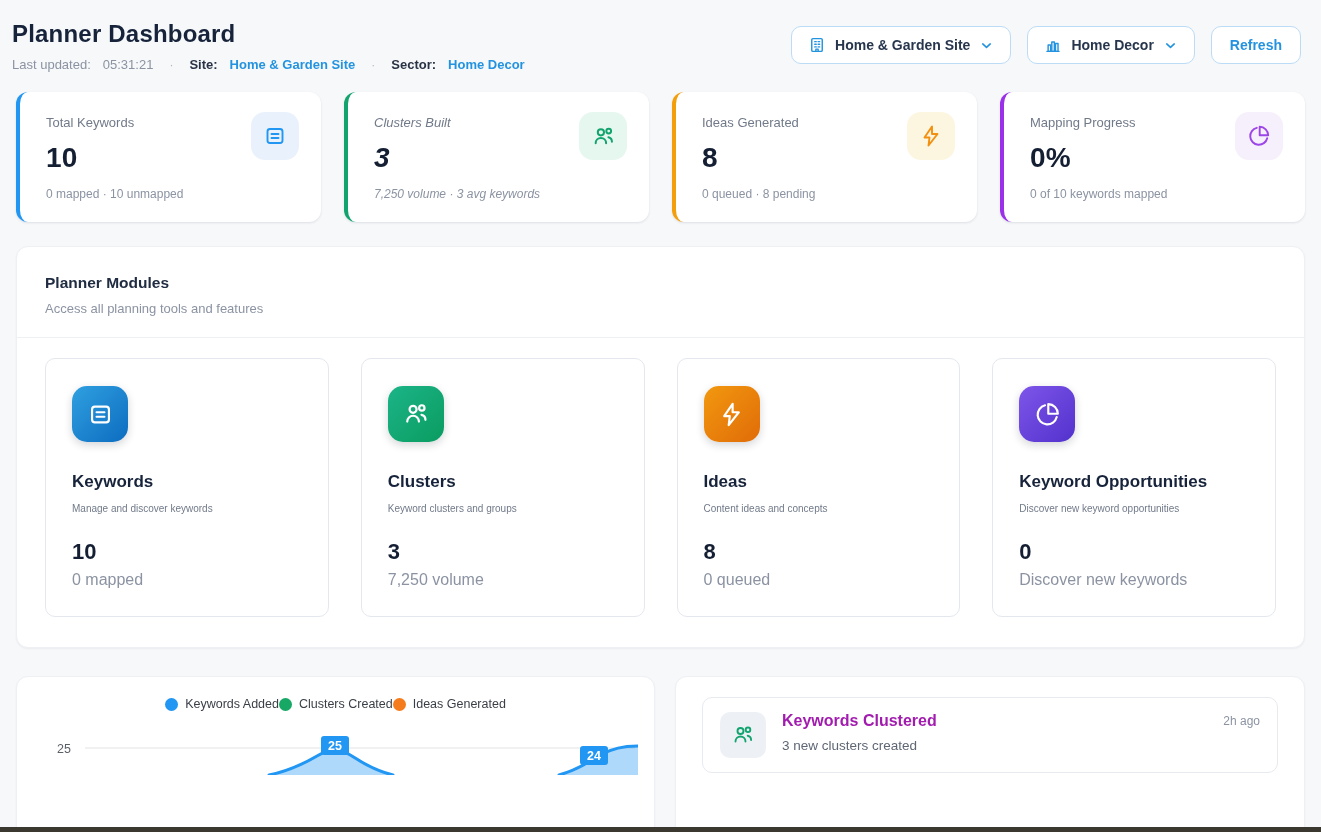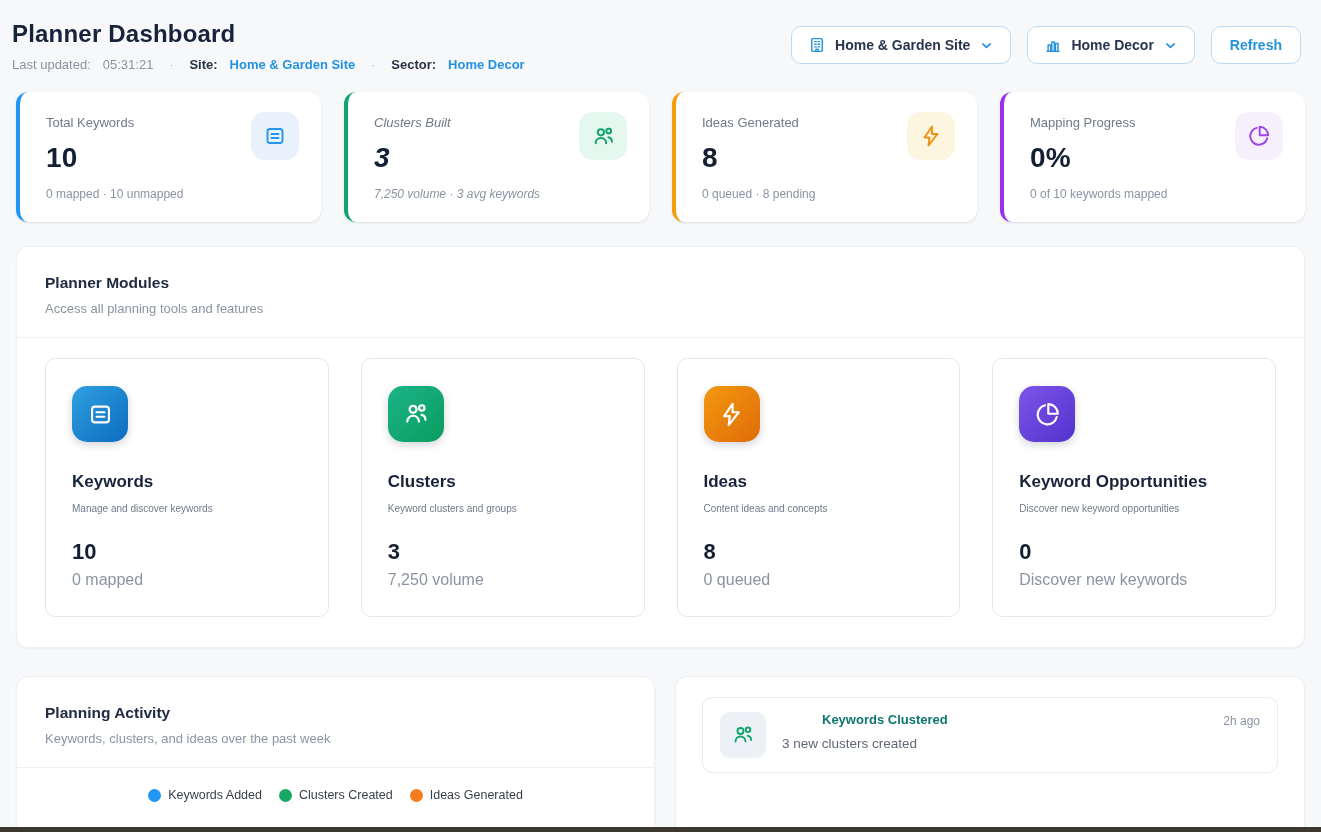--- a/index.html
+++ b/index.html
@@ -63,34 +63,34 @@
   .grad-green  { background:linear-gradient(135deg,#1cb488,#0a9c60); }
   .grad-orange { background:linear-gradient(135deg,#f2980f,#e06c08); }
   .grad-purple { background:linear-gradient(135deg,#7e55ea,#5232cc); }
   .module-title { font-size:17px; font-weight:800; color:#17233a; margin-top:30px; }
   .module-desc { font-size:10px; color:#717a89; margin-top:11px; }
   .module-value { font-size:22px; font-weight:800; color:#141f33; margin-top:25px; }
   .module-caption { font-size:16px; color:#8b93a2; margin-top:6px; }
   
   .bottom-row { display:grid; grid-template-columns:639px 630px; gap:20px; margin:28px 16px 0 16px; }
   .chart-body { padding:18px 16px 0 16px; }
-  .legend-row { display:flex; justify-content:center; align-items:center; gap:17px; margin:2px 0 16px 0; }
+  .legend-row { display:flex; justify-content:center; align-items:center; margin:2px 0 16px 0; }
   .legend-item { display:flex; align-items:center; gap:7px; font-size:12.5px; color:#3a3f47; cursor:pointer; }
   .legend-dot { width:13px; height:13px; border-radius:50%; }
   .chart-wrap { position:relative; overflow:hidden; height:48px; }
   .chart-wrap svg { display:block; }
   
   .recent-body { padding:20px 26px; }
   .activity-item { display:flex; align-items:flex-start; gap:16px;
                    border:1px solid #e7eaef; border-radius:10px; padding:14px 17px; background:#fff; }
   .activity-icon { width:46px; height:46px; border-radius:10px; background:#edf1f5; color:#12a36e;
                    display:flex; align-items:center; justify-content:center; flex:0 0 auto; }
   .activity-main { flex:1; }
   .activity-top { display:flex; justify-content:space-between; align-items:flex-start; }
-  .activity-title { font-size:13px; font-weight:800; color:#0f766e;margin-left:40px; }
+  .activity-title { font-size:16px; font-weight:800; color:#a21caf; }
   .activity-time { font-size:12px; color:#8b93a2; padding-top:2px; }
   .activity-desc { font-size:13.5px; color:#5f6774; margin-top:8px; }
   
   .bottom-strip { position:absolute; left:0; bottom:0; width:100%; height:5px; background:#3a382f; z-index:50; }
   svg.ic { stroke:currentColor; fill:none; stroke-width:1.9; stroke-linecap:round; stroke-linejoin:round; }
 </style>
 </head>
 <body>
 
 <div class="header">
@@ -252,24 +252,20 @@
       <div class="module-desc">Discover new keyword opportunities</div>
       <div class="module-value">0</div>
       <div class="module-caption">Discover new keywords</div>
     </div>
   </div>
 </div>
 
 <div class="bottom-row">
 
   <div class="panel" style="min-height:260px;">
-    <div class="panel-head">
-      <div class="panel-title">Planning Activity</div>
-      <div class="panel-sub">Keywords, clusters, and ideas over the past week</div>
-    </div>
     <div class="chart-body">
       <div class="legend-row">
         <div class="legend-item">
           <span class="legend-dot" style="background:#2196f3;"></span>
           <span>Keywords Added</span>
         </div>
         <div class="legend-item">
           <span class="legend-dot" style="background:#17a865;"></span>
           <span>Clusters Created</span>
         </div>

